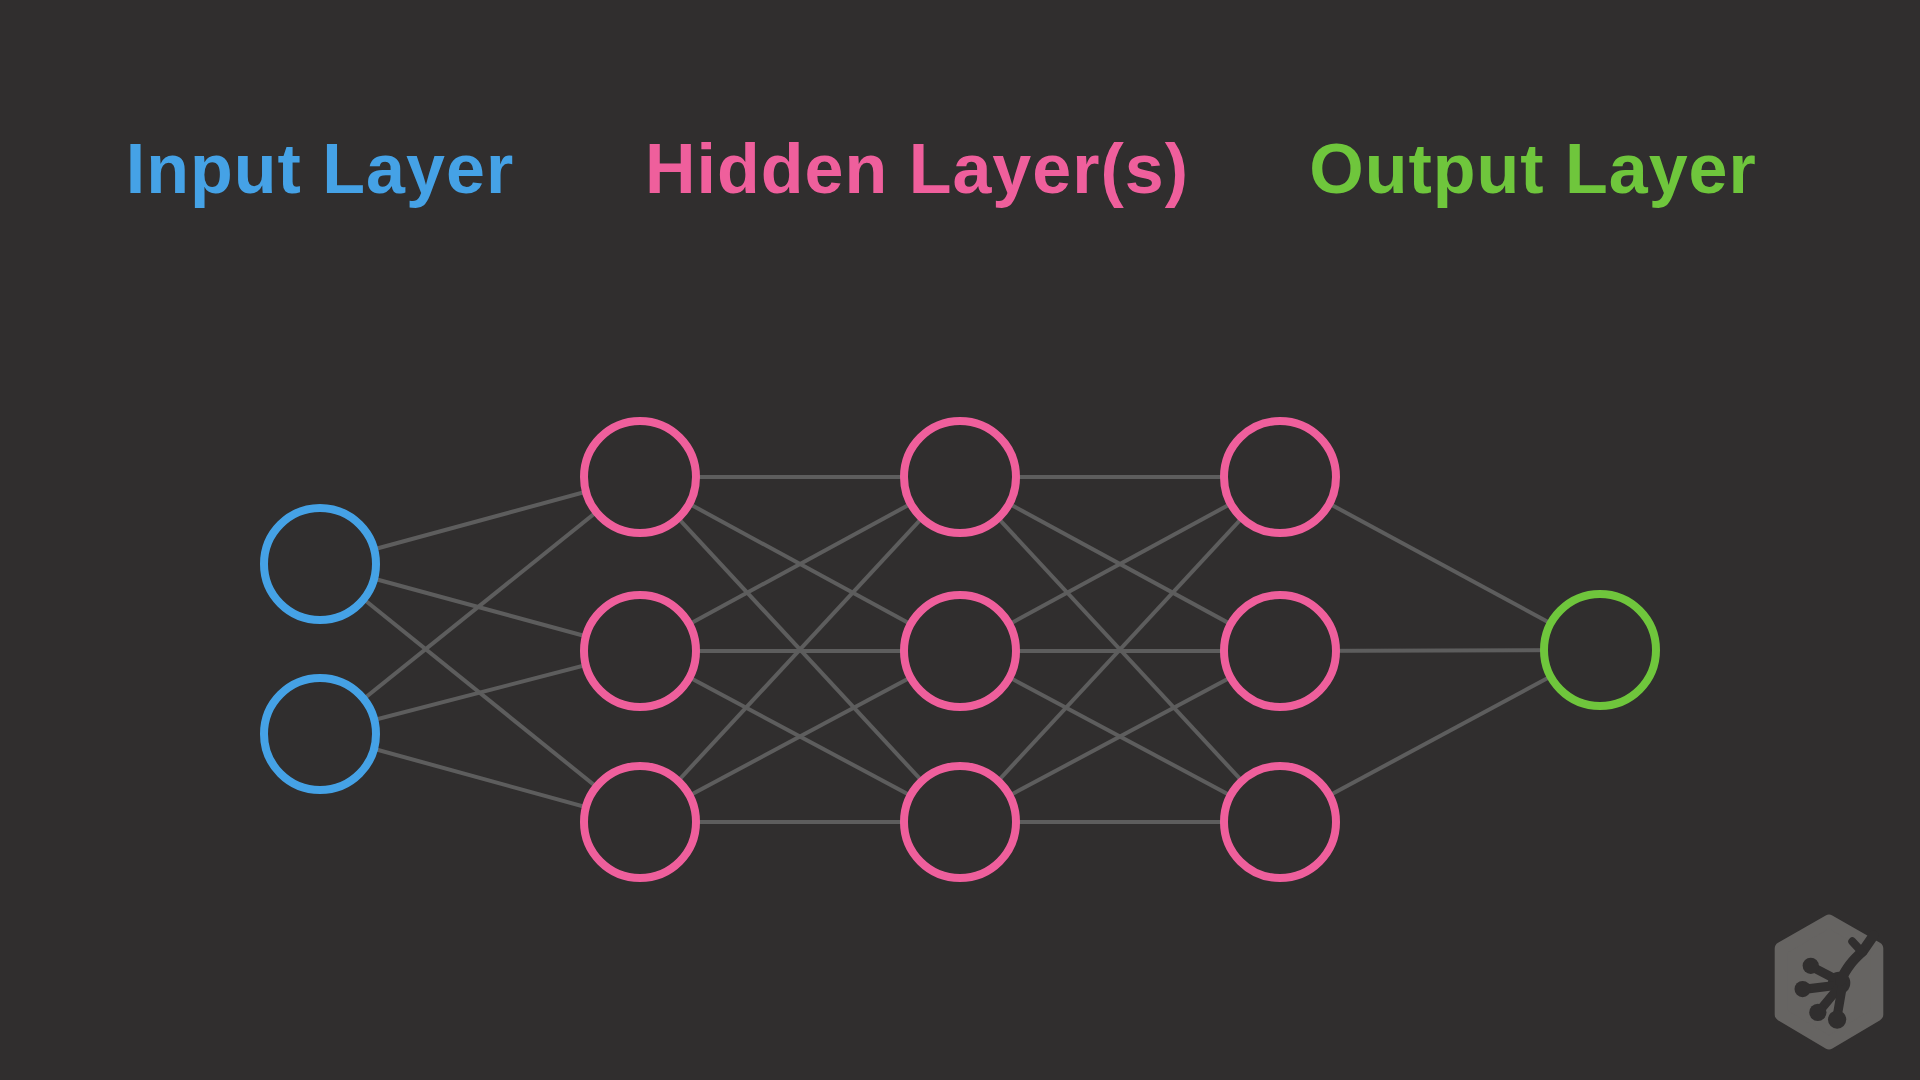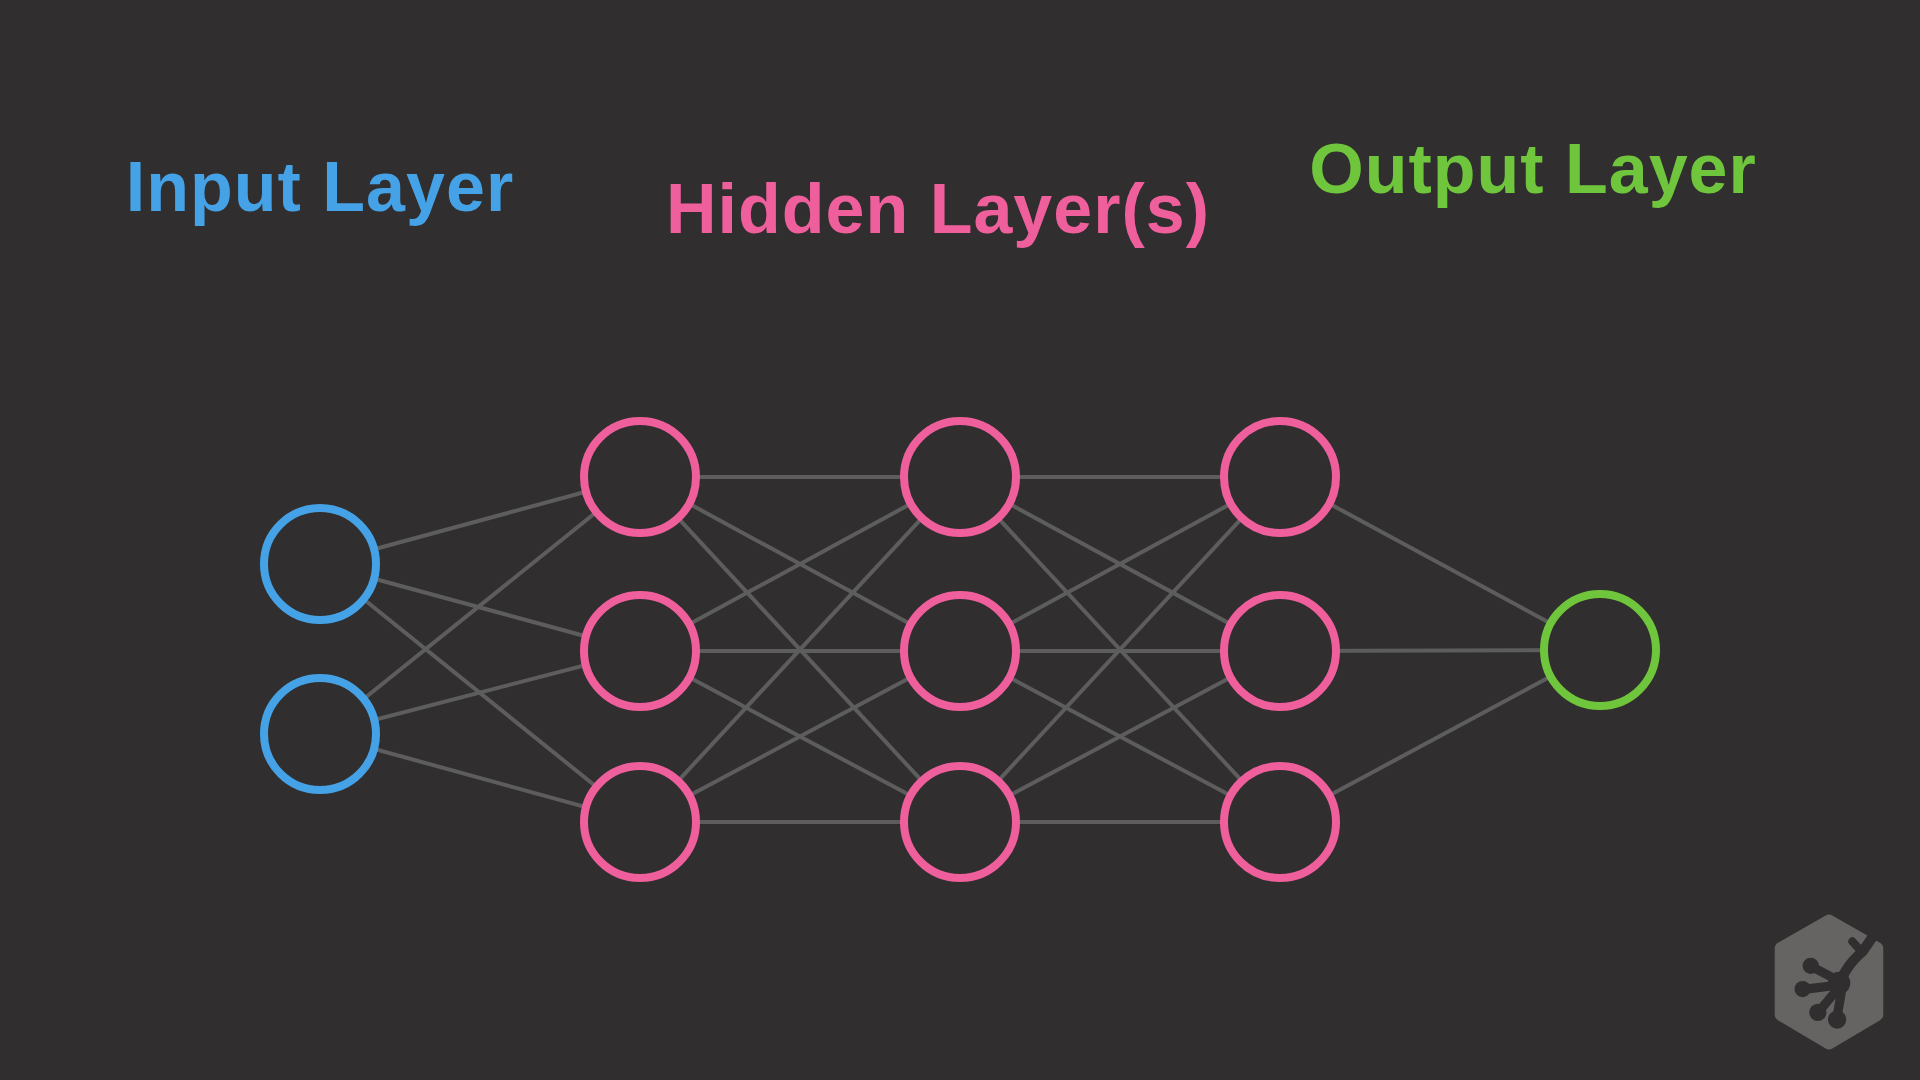--- a/index.html
+++ b/index.html
@@ -28,21 +28,21 @@
     top: 134px;
     transform: translateX(-50%);
     font-size: 70px;
     line-height: 70px;
     font-weight: bold;
     letter-spacing: 1px;
     white-space: nowrap;
     user-select: none;
   }
   .label-input  { left: 320px;  }
-  .label-hidden { left: 938px; margin-top: 40px;  }
+  .label-hidden { left: 917px;  }
   .label-output { left: 1533px; }
   .logo-svg {
     position: absolute;
     left: 1766px;
     top: 914px;
     width: 126px;
     height: 136px;
   }
 </style>
 </head>
@@ -85,21 +85,21 @@
       <circle cx="640" cy="822" r="56" fill="#302e2e" stroke="#ef5f9c" stroke-width="8"></circle>
       <circle cx="960" cy="477" r="56" fill="#302e2e" stroke="#ef5f9c" stroke-width="8"></circle>
       <circle cx="960" cy="651" r="56" fill="#302e2e" stroke="#ef5f9c" stroke-width="8"></circle>
       <circle cx="960" cy="822" r="56" fill="#302e2e" stroke="#ef5f9c" stroke-width="8"></circle>
       <circle cx="1280" cy="477" r="56" fill="#302e2e" stroke="#ef5f9c" stroke-width="8"></circle>
       <circle cx="1280" cy="651" r="56" fill="#302e2e" stroke="#ef5f9c" stroke-width="8"></circle>
       <circle cx="1280" cy="822" r="56" fill="#302e2e" stroke="#ef5f9c" stroke-width="8"></circle>
       <circle cx="1600" cy="650" r="56" fill="#302e2e" stroke="#6fc63c" stroke-width="8"></circle>
     </svg>
 
-  <div class="layer-label label-input" style="color: rgb(69, 162, 230); margin-top: 18px;">Input Layer</div>
+  <div class="layer-label label-input" style="color: rgb(69, 162, 230);">Input Layer</div>
 
   <div class="layer-label label-hidden" style="color: rgb(239, 95, 156);">Hidden Layer(s)</div>
 
   <div class="layer-label label-output" style="color: rgb(111, 198, 60);">Output Layer</div>
 
   <svg class="logo-svg" viewBox="0 0 124 134" xmlns="http://www.w3.org/2000/svg">
     <path fill="currentColor" stroke="currentColor" stroke-width="13" stroke-linejoin="round" d="M62,7 L109,34 L109,99 L62,127 L15,99 L15,34 Z" style="color: rgb(102, 100, 98);"></path>
     <g fill="currentColor" stroke="currentColor" style="color: rgb(48, 46, 46);">
       <circle cx="72" cy="68" r="11" stroke="none"></circle>
       <path d="M72,66 L47,53" fill="none" stroke-width="9" stroke-linecap="round"></path>

